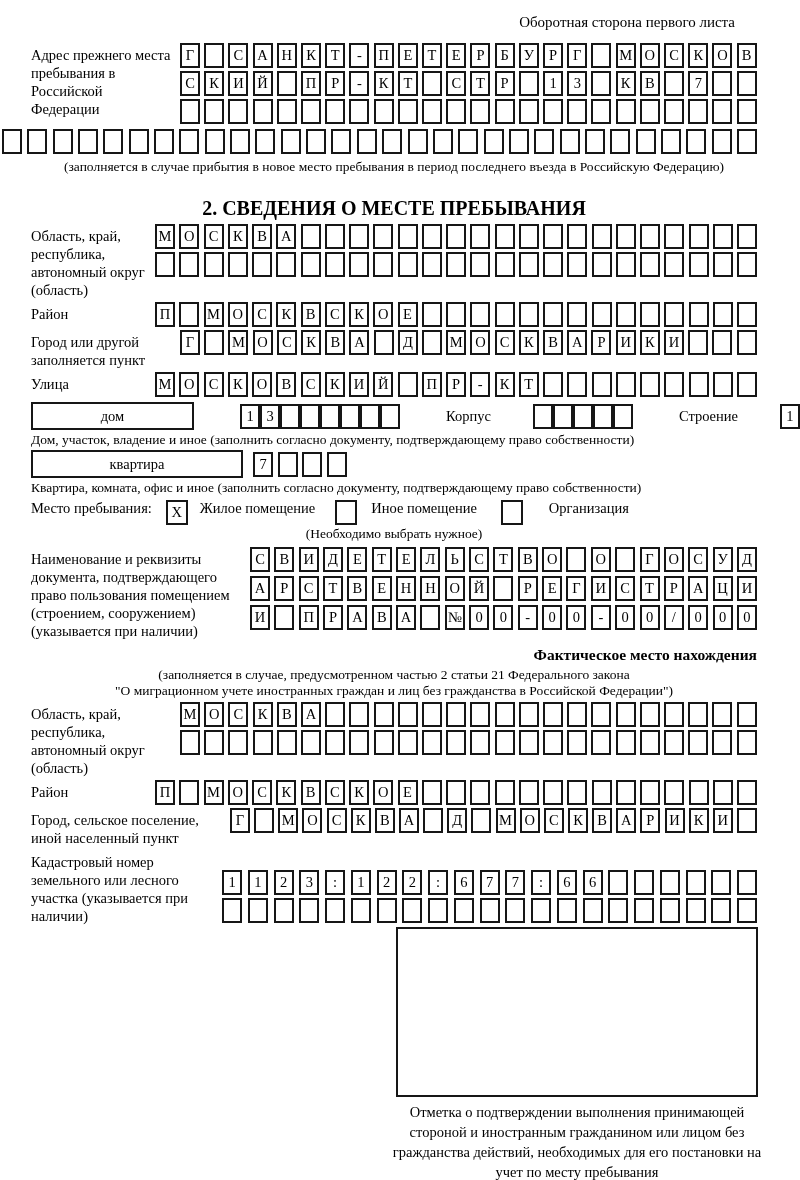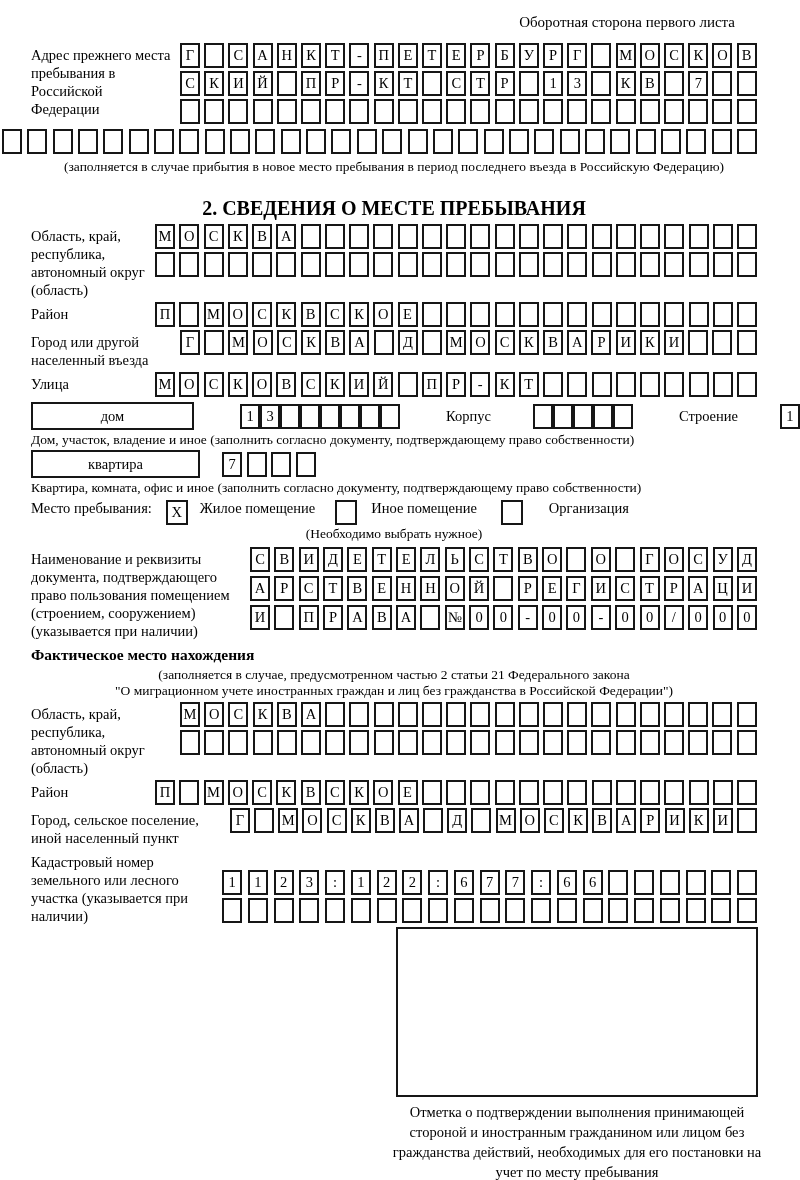--- a/index.html
+++ b/index.html
@@ -32,21 +32,21 @@
   .mt4{margin-top:4px;} .mt3{margin-top:3px;} .mt5{margin-top:5px;gap:36px;} .mt2{margin-top:2px;}
   .inline-row{display:flex;align-items:center;}
   .big-box{
     box-sizing:border-box;border:2px solid #161616;height:28px;
     display:flex;align-items:center;justify-content:center;font-size:14.5px;flex:0 0 auto;
   }
   .inline-label{font-size:14.5px;flex:0 0 auto;}
   .caption{font-size:13.5px;line-height:16px;margin-top:2px;}
   .stay-row{display:flex;margin-top:4px;font-size:14.5px;}
   .doc-field{margin-top:5px;}
-  .sub-heading{text-align:left;font-weight:bold;font-size:15.5px;margin-top:6px;}
+  .sub-heading{text-align:right;font-weight:bold;font-size:15.5px;margin-top:6px;}
   .cad-offset{margin-top:20px;}
   .stamp-area{margin-top:2px;margin-left:365px;width:292px;}
   .stamp-box{box-sizing:border-box;border:2px solid #161616;width:362px;height:170px;background:#fff;}
   .stamp-caption{width:380px;margin-left:-9px;text-align:center;font-size:14.5px;line-height:20px;margin-top:5px;}
 </style>
 </head>
 <body>
 
 <div class="page">
 
@@ -258,21 +258,21 @@
           <div class="cell"></div>
           <div class="cell"></div>
           <div class="cell"></div>
           <div class="cell"></div>
           <div class="cell"></div>
         </div>
     </div>
   </div>
 
   <div class="field mt3">
-    <div class="flabel" style="max-width:140px;">Город или другой населенный въезда</div>
+    <div class="flabel" style="max-width:140px;">Город или другой заполняется пункт</div>
     <div class="cells-col">
       <div class="cellrow w577">
           <div class="cell">Г</div>
           <div class="cell"></div>
           <div class="cell">М</div>
           <div class="cell">О</div>
           <div class="cell">С</div>
           <div class="cell">К</div>
           <div class="cell">В</div>
           <div class="cell">А</div>
@@ -353,21 +353,21 @@
     <div class="cellrow w94">
         <div class="cell">1</div>
         <div class="cell"></div>
         <div class="cell"></div>
         <div class="cell"></div>
       </div>
   </div>
   <div class="caption">Дом, участок, владение и иное (заполнить согласно документу, подтверждающему право собственности)</div>
 
   <div class="inline-row mt2">
-    <div class="big-box" style="width:169px;margin-right:22px;">квартира</div>
+    <div class="big-box" style="width:212px;margin-right:10px;">квартира</div>
     <div class="cellrow w94">
         <div class="cell">7</div>
         <div class="cell"></div>
         <div class="cell"></div>
         <div class="cell"></div>
       </div>
   </div>
   <div class="caption">Квартира, комната, офис и иное (заполнить согласно документу, подтверждающему право собственности)</div>
 
   <div class="stay-row">

